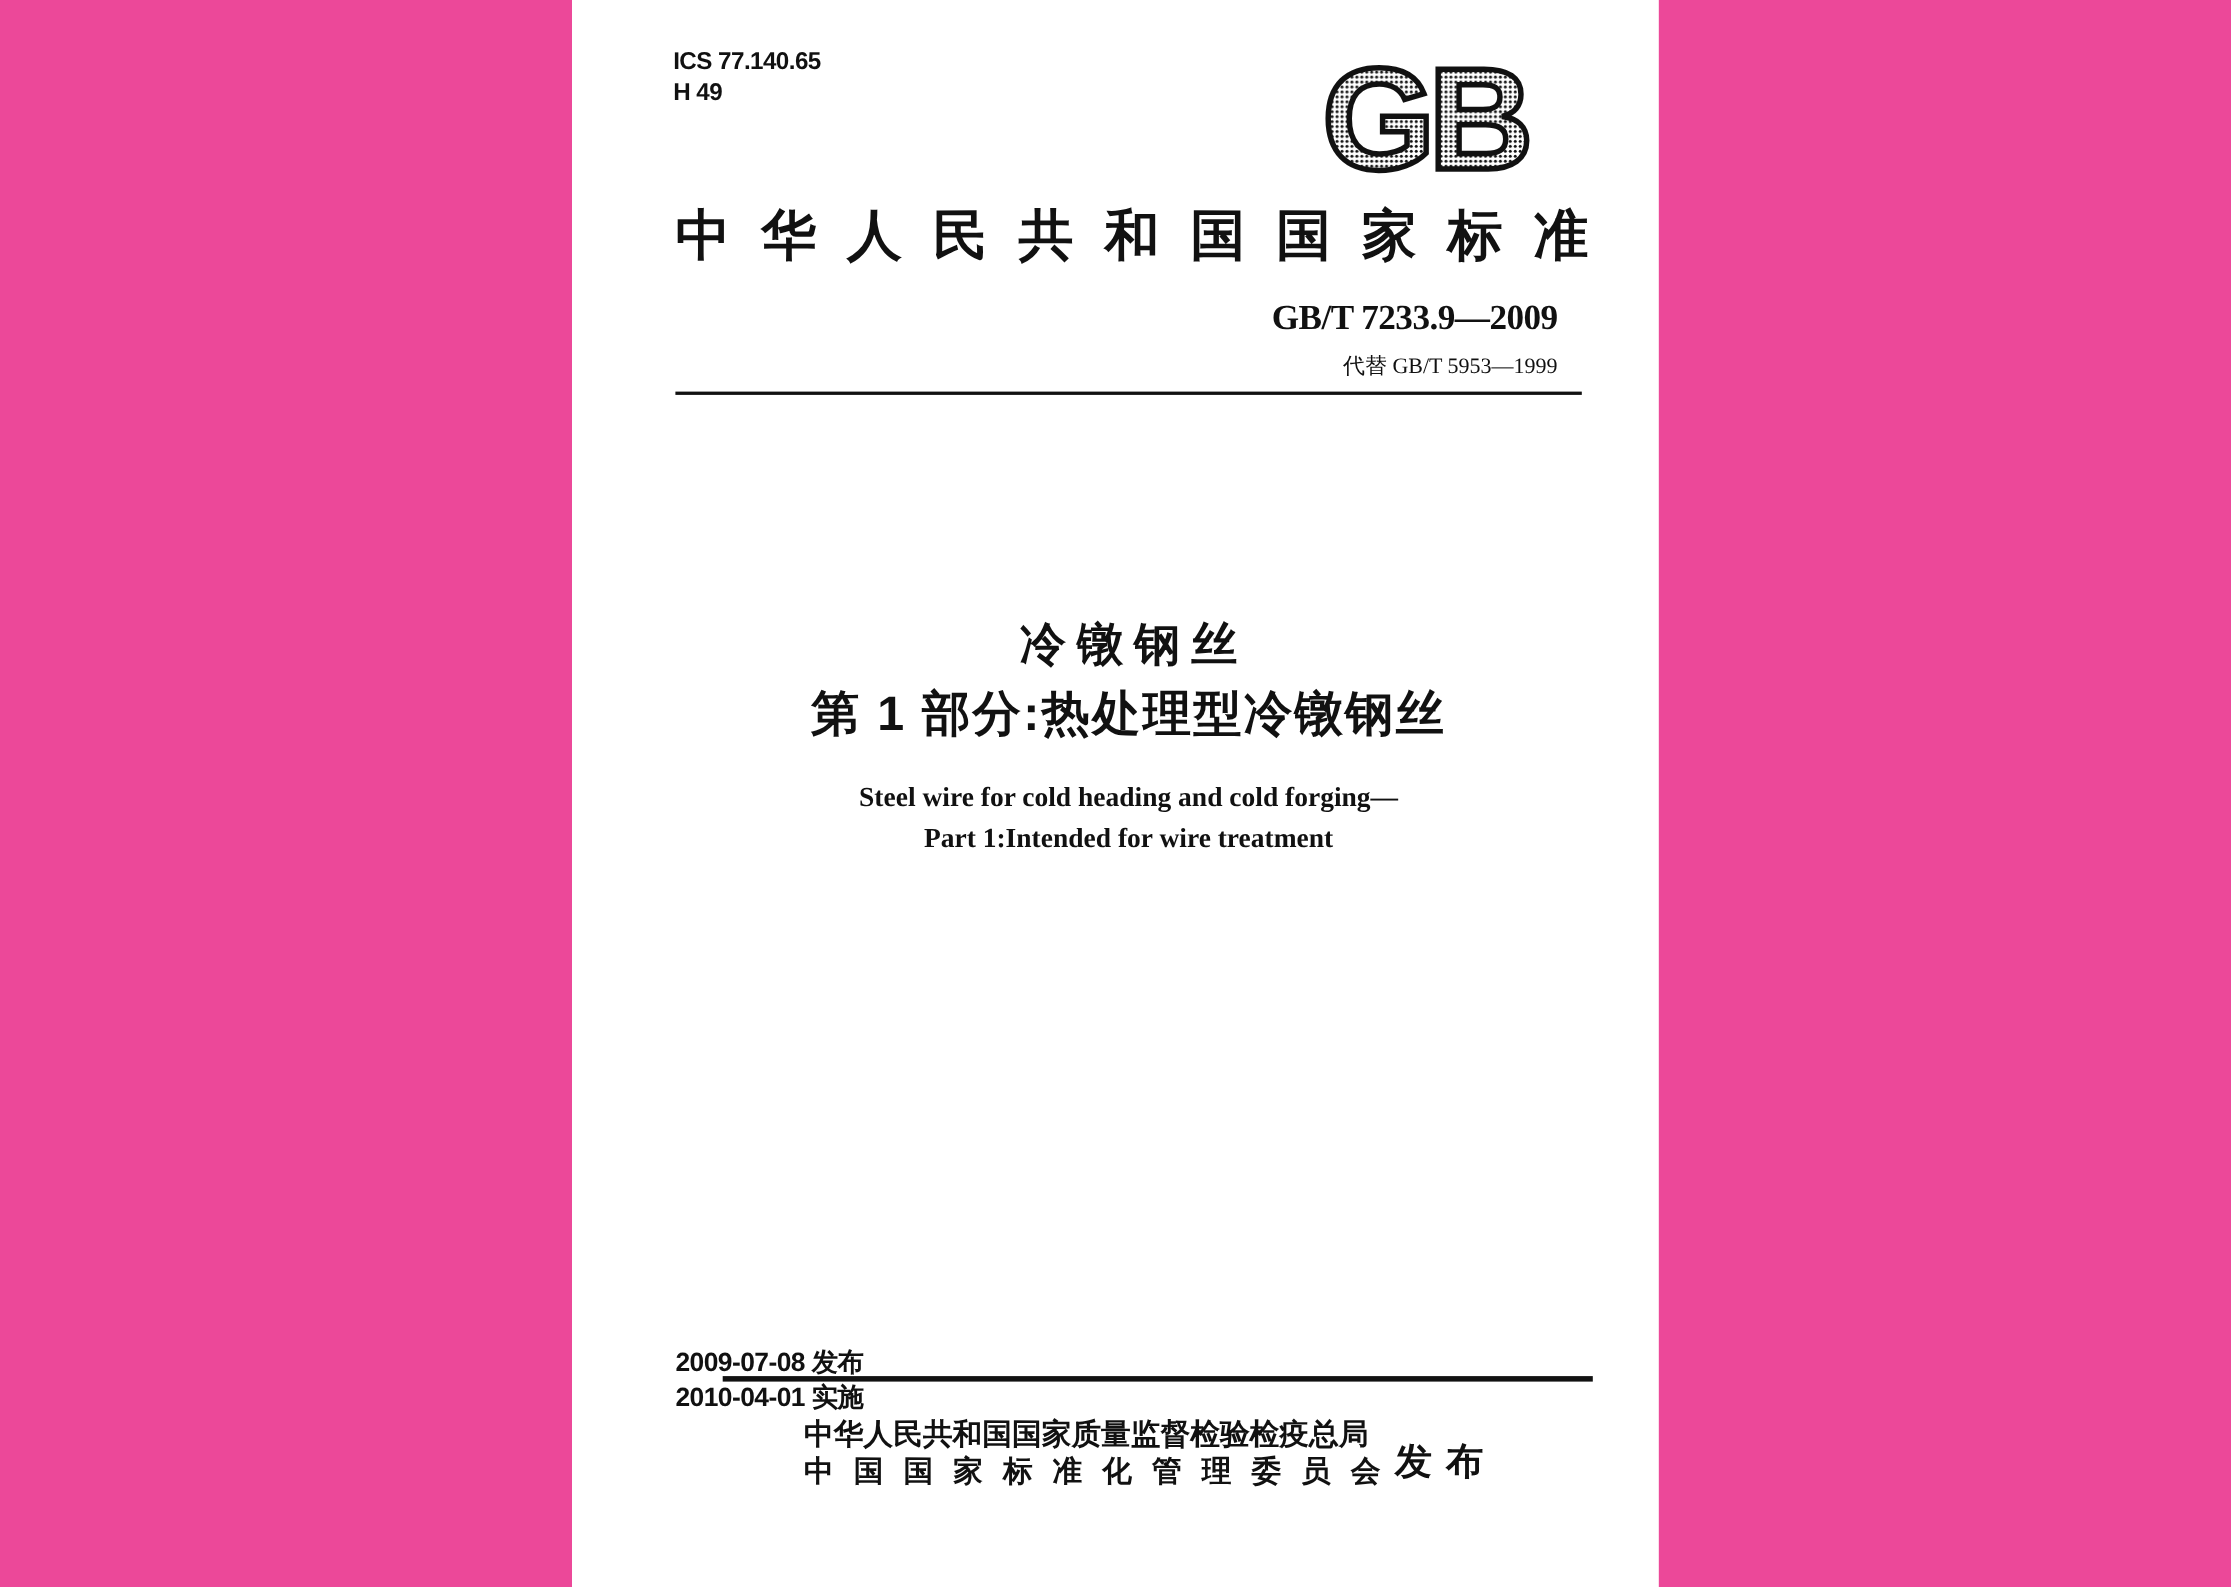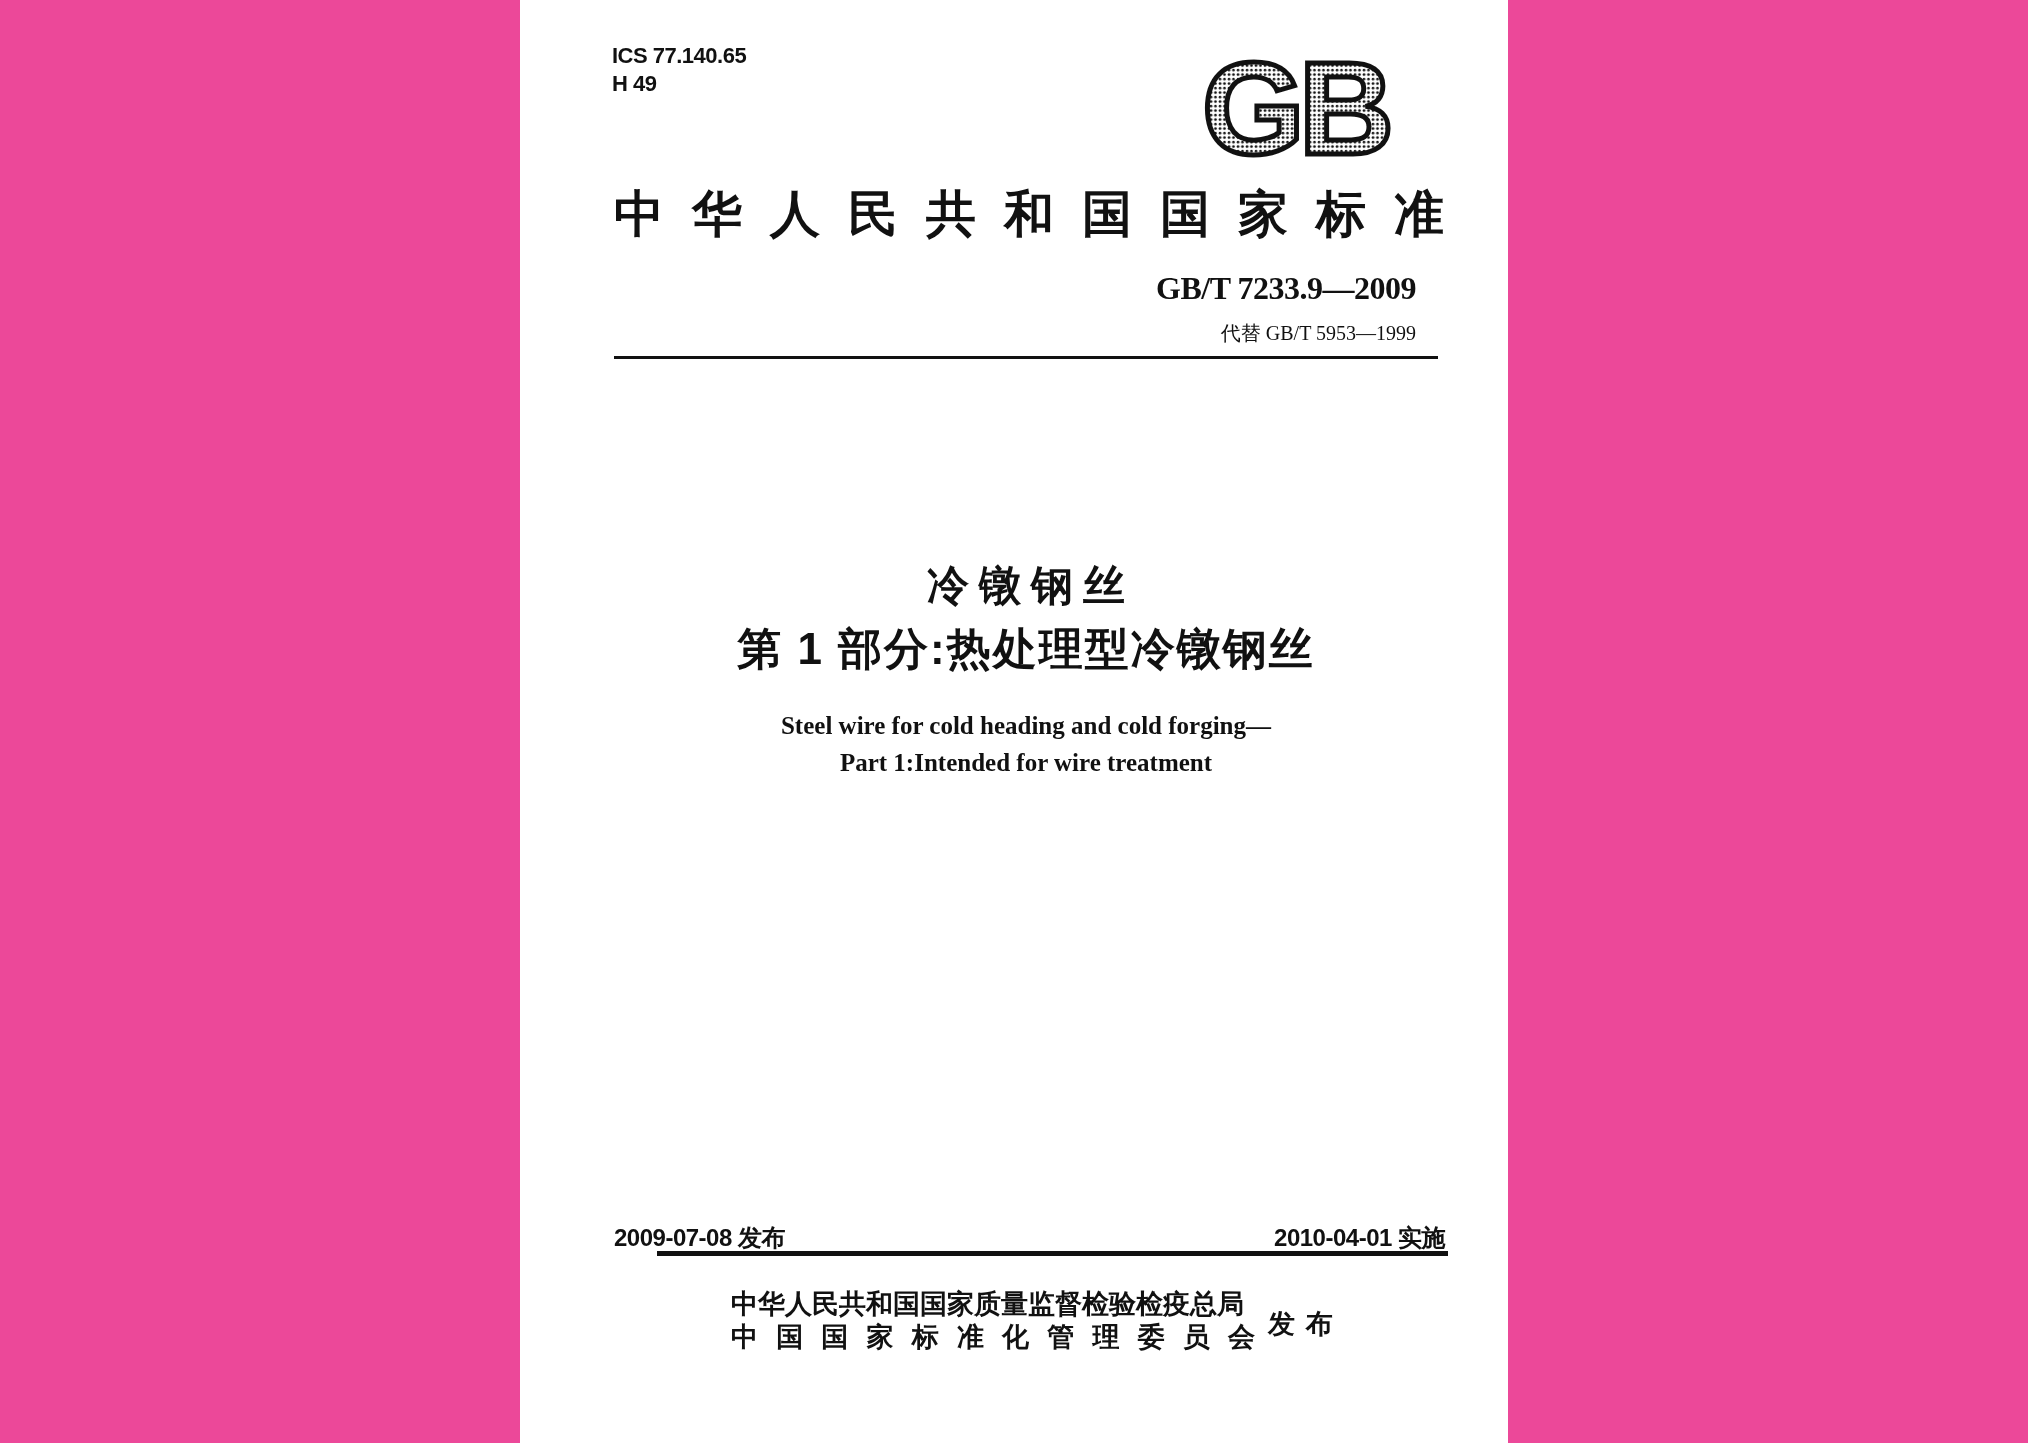--- a/index.html
+++ b/index.html
@@ -42,29 +42,29 @@
   .title-cn1 { top:558px; font-family:"Liberation Sans", sans-serif; font-weight:bold;
                font-size:42px; letter-spacing:10px; text-indent:10px; }
   .title-cn2 { top:620px; font-family:"Liberation Sans", sans-serif; font-weight:bold;
                font-size:44px; letter-spacing:2px; }
   .title-en1 { top:712px; font-family:"Liberation Serif", serif; font-weight:bold; font-size:25px; }
   .title-en2 { top:749px; font-family:"Liberation Serif", serif; font-weight:bold; font-size:25px; }
 
   
   .dates-row { left:94px; top:1222px; width:831px; display:flex; justify-content:space-between;
                font-family:"Liberation Sans", sans-serif; font-weight:bold; font-size:24px;
-               letter-spacing:-0.5px; }
+               letter-spacing:-0.5px;flex-direction:column; }
 
   
   .issuer-block { left:211px; top:1288px; width:524px; font-family:"Liberation Serif", serif;
                   font-weight:bold; font-size:27px; line-height:33px; }
   .issuer1 { white-space:nowrap; }
   .issuer2 { text-align:justify; text-align-last:justify; text-justify:inter-ideograph; }
   .publish { left:748px; top:1306px; font-family:"Liberation Serif", serif; font-weight:bold;
-             font-size:27px; letter-spacing:2px; white-space:nowrap; }
+             font-size:34px; letter-spacing:2px; white-space:nowrap; }
 </style>
 </head>
 <body>
 
 <div class="stage">
   <div class="page">
 
     <div class="abs ics-block">
       <div>ICS 77.140.65</div>
       <div>H 49</div>

